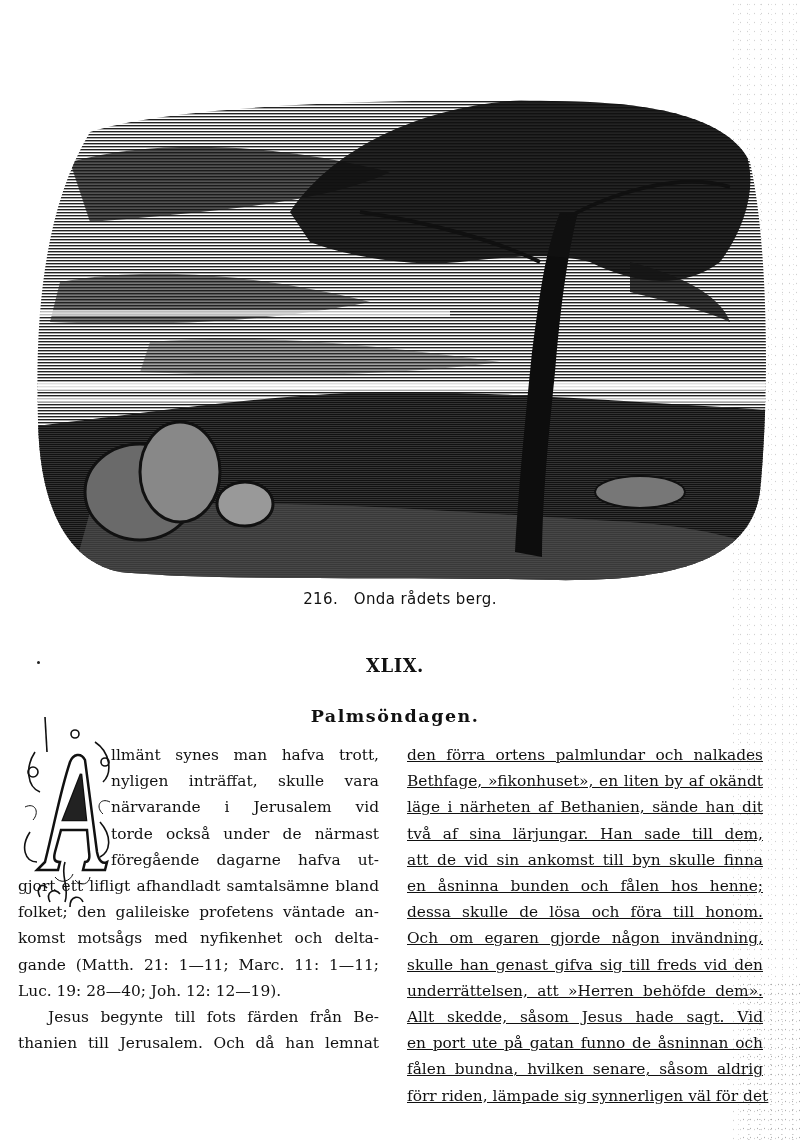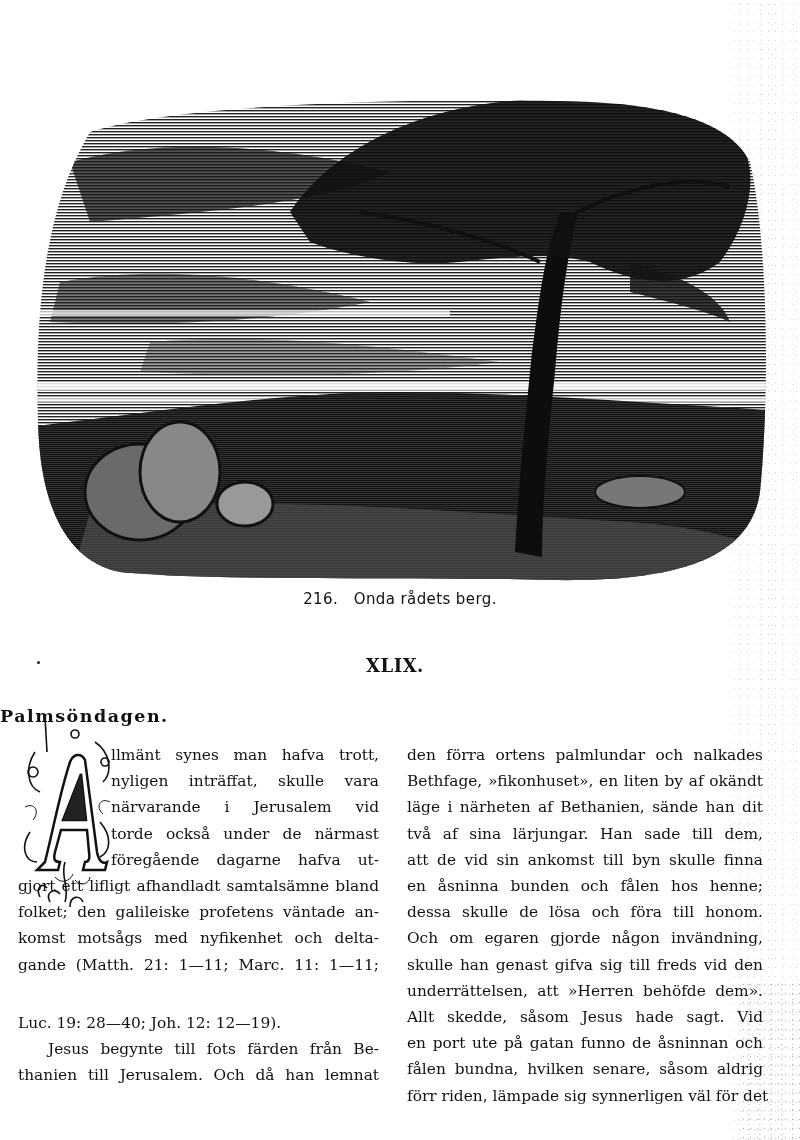--- a/index.html
+++ b/index.html
@@ -4,28 +4,28 @@
 <style>
   html, body { margin: 0; padding: 0; background: #ffffff; }
   body { width: 800px; height: 1140px; position: relative; overflow: hidden; font-family: "DejaVu Serif", "Liberation Serif", serif; color: #111; }
   .speckle { position: absolute; top: 0; right: 0; width: 70px; height: 1140px;
     background-image: radial-gradient(#9a9a9a 0.6px, transparent 0.8px), radial-gradient(#bdbdbd 0.5px, transparent 0.7px);
     background-size: 7px 9px, 11px 5px; background-position: 0 0, 3px 2px; opacity: 0.45; }
   .speckle.bottom { top: 980px; height: 160px; opacity: 0.8; width: 60px; }
   .illustration { position: absolute; left: 30px; top: 92px; width: 740px; height: 492px; }
   .caption { position: absolute; top: 590px; left: 0; width: 800px; text-align: center; font-family: "DejaVu Sans", sans-serif; font-size: 15px; letter-spacing: 0.4px; }
   .chapter-num { position: absolute; top: 655px; left: 0; width: 790px; text-align: center; font-family: "DejaVu Serif", serif; font-weight: bold; font-size: 18px; letter-spacing: 0.5px; }
-  .chapter-title { position: absolute; top: 706px; left: 0; width: 790px; text-align: left; font-family: "DejaVu Serif", serif; font-weight: bold; font-size: 17.5px; letter-spacing: 1.5px; }
+  .chapter-title { position: absolute; top: 706px; left: 0; width: 790px; text-align: center; font-family: "DejaVu Serif", serif; font-weight: bold; font-size: 17.5px; letter-spacing: 1.5px; }
   .dot { position: absolute; top: 661px; left: 37px; width: 3px; height: 3px; background: #222; border-radius: 50%; }
   .initial { position: absolute; left: 15px; top: 712px; width: 105px; height: 205px; }
   .col { position: absolute; font-size: 15.4px; line-height: 26.2px; text-align: justify; }
   .col .line { display: block; white-space: nowrap; text-align-last: justify; text-align: justify; }
-  .col .line.last { text-align-last: left; margin-top: 32px; }
+  .col .line.last { text-align-last: left; }
   .col-left { left: 18px; top: 742px; width: 361px; }
-  .col-right { left: 407px; top: 742px; width: 356px; }
+  .col-right { left: 407px; top: 742px; width: 356px; text-decoration: underline; }
   .indent-line { margin-left: 93px; }
   .para-indent { text-indent: 30px; }
 </style>
 </head>
 <body>
 
 <div class="speckle"></div>
 <div class="speckle bottom"></div>
 
 <svg class="illustration" viewBox="0 0 740 492" xmlns="http://www.w3.org/2000/svg">

